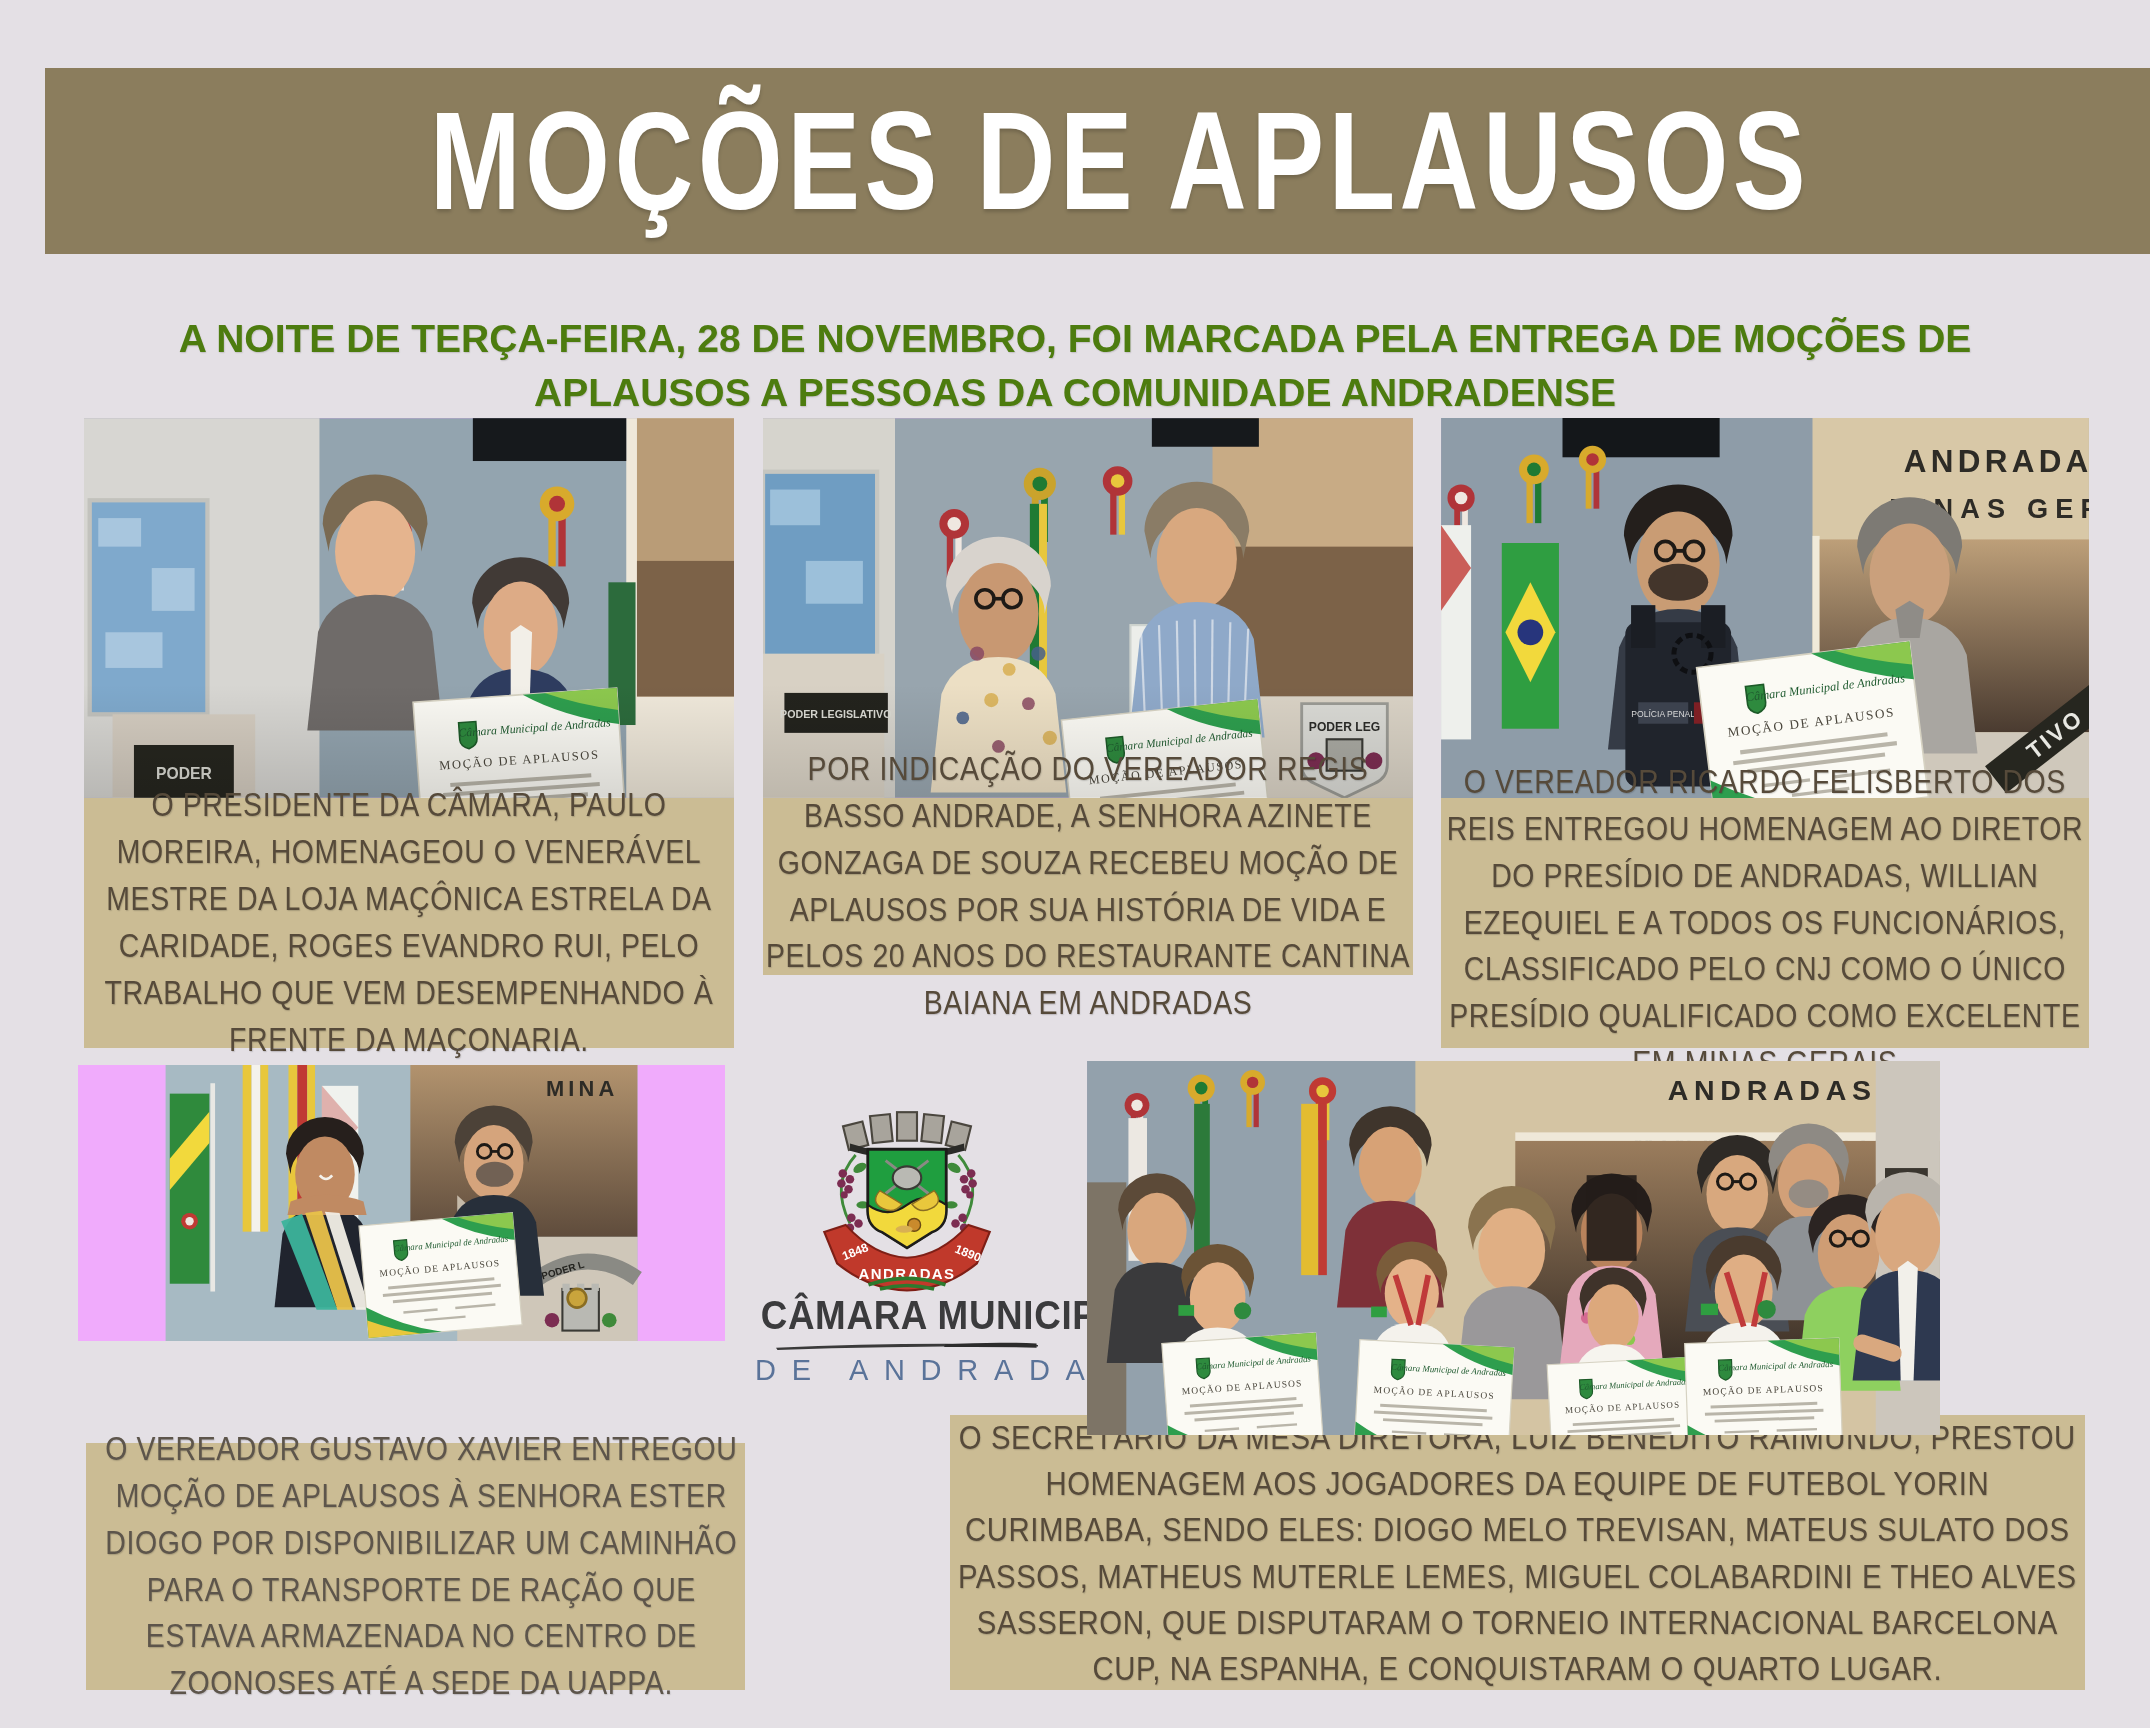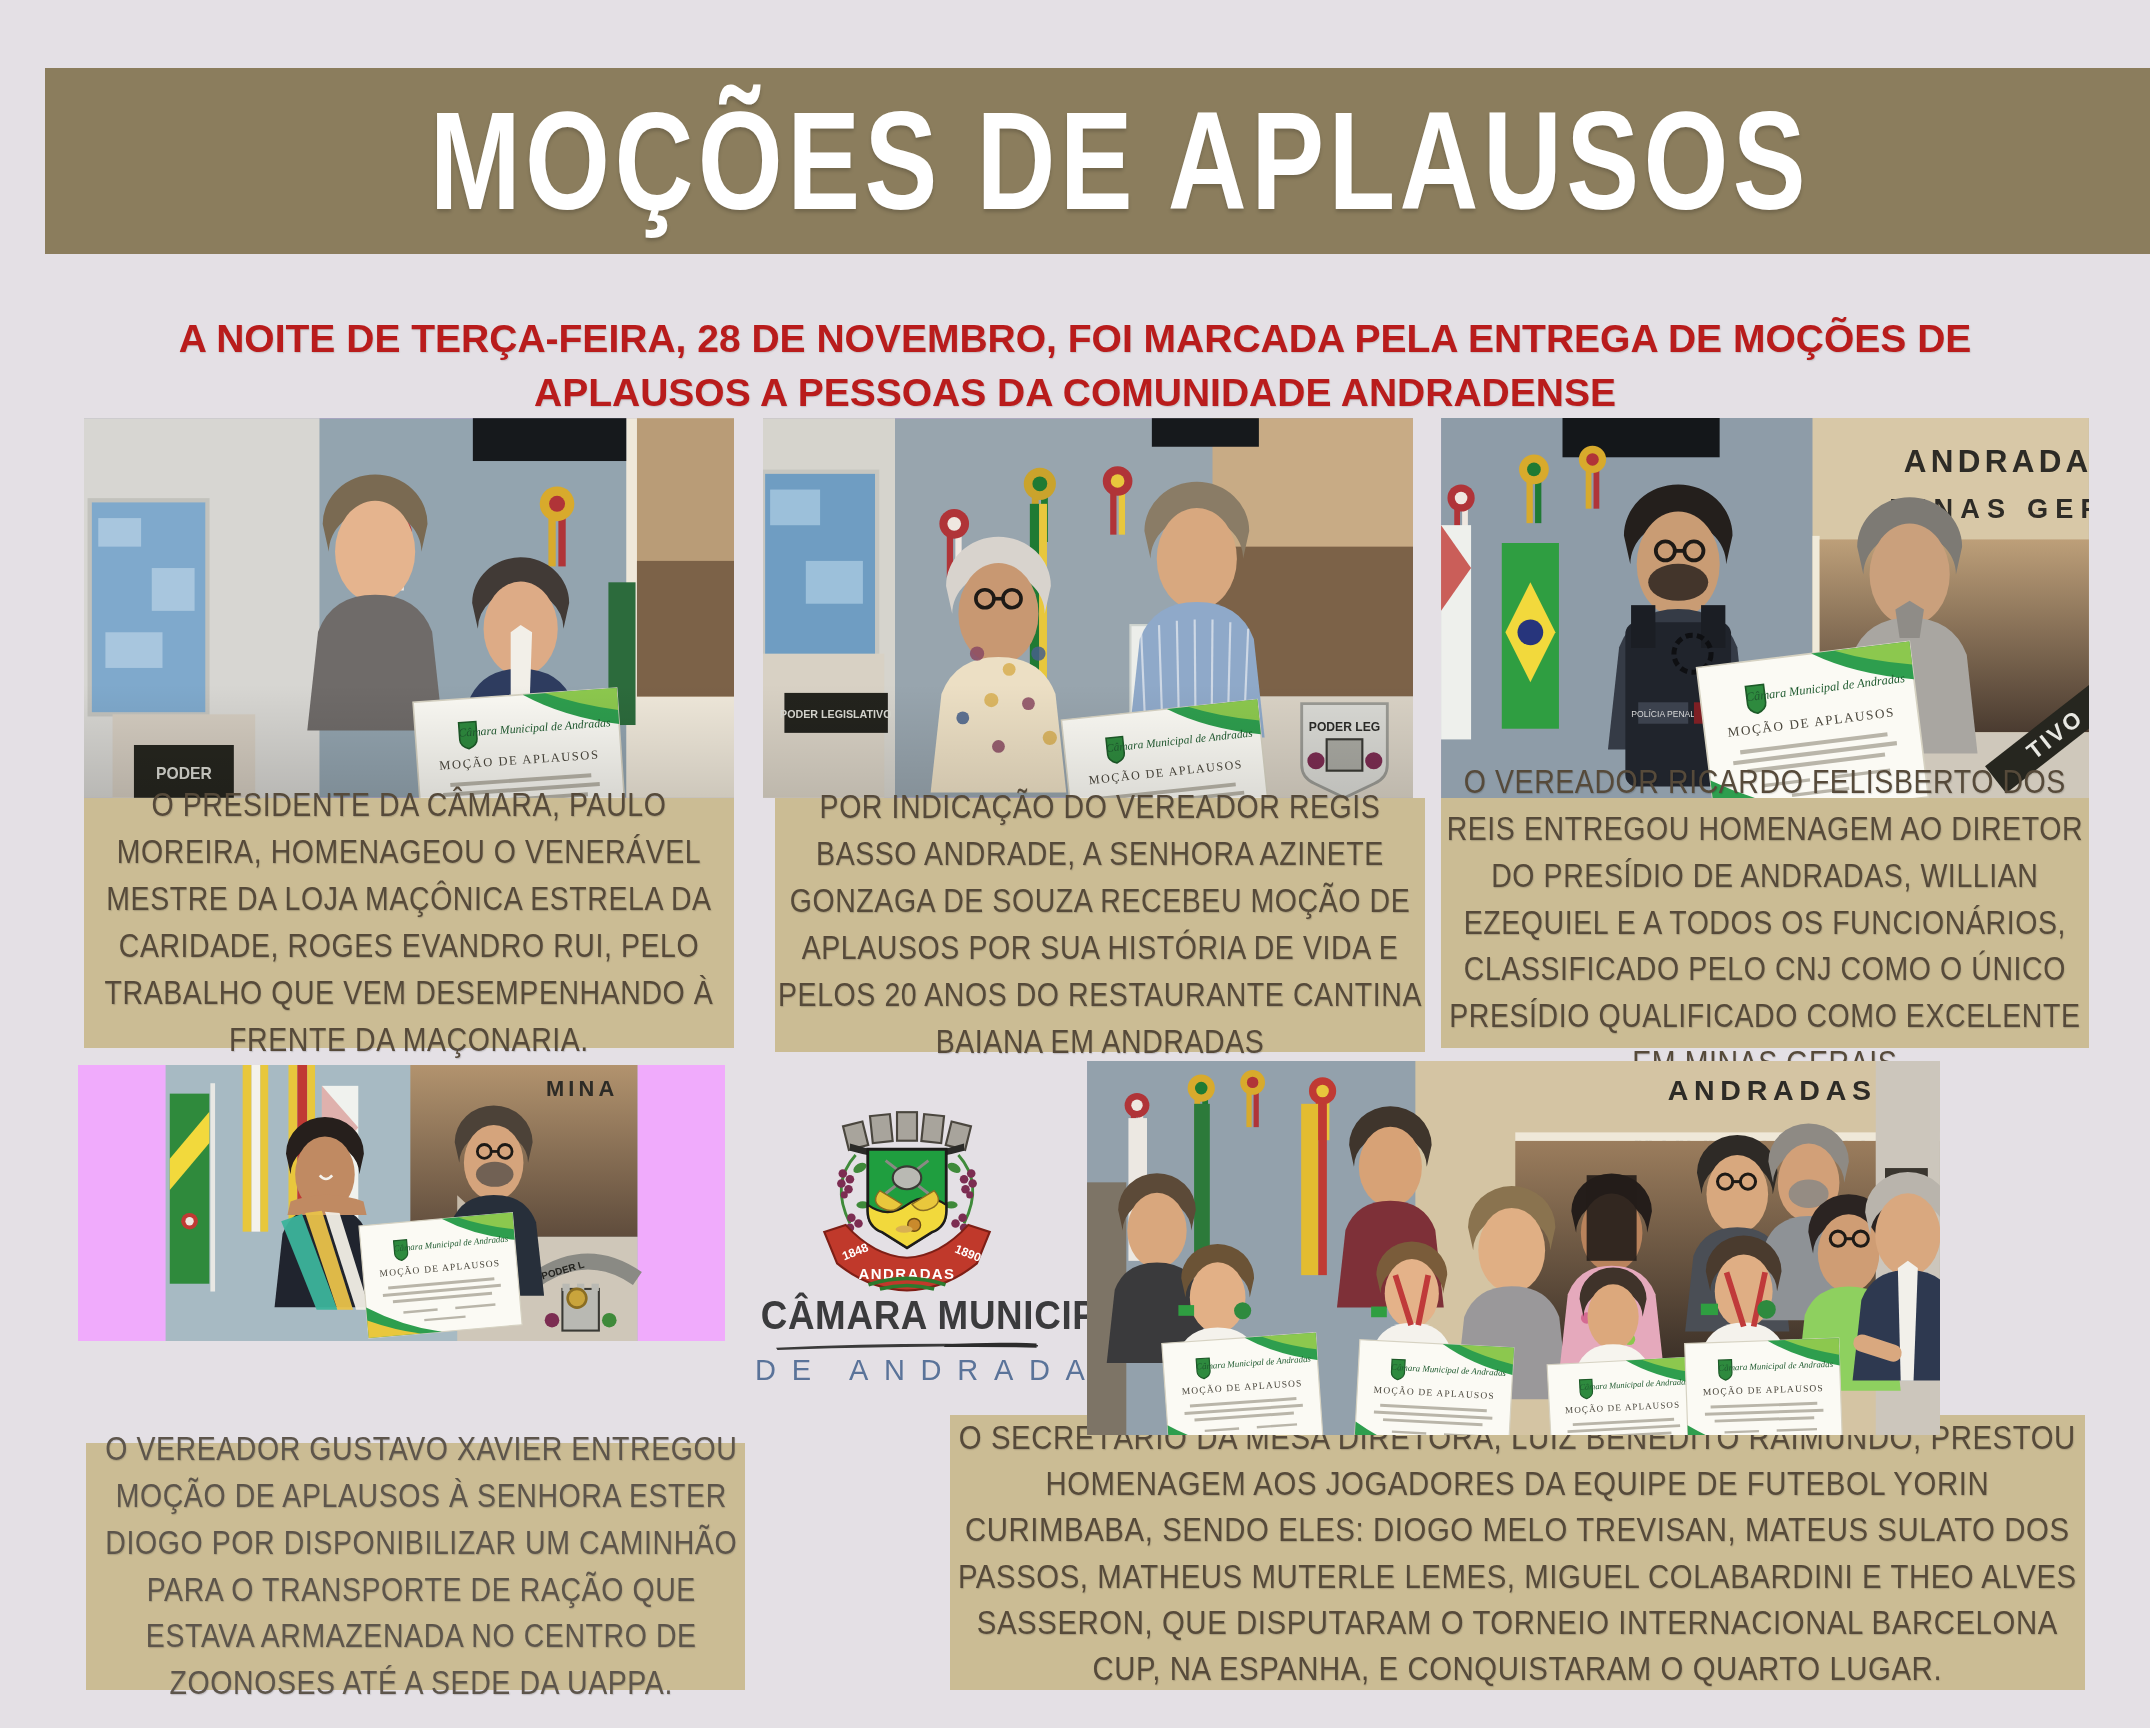--- a/index.html
+++ b/index.html
@@ -6,39 +6,39 @@
   .page{position:relative;width:2151px;height:1729px;background:#e4e0e5;
         font-family:"Liberation Sans",sans-serif;overflow:hidden;}
 
   
   .banner{position:absolute;left:45px;top:68px;width:2061px;height:186px;
           background:#8b7d5d;display:flex;align-items:center;justify-content:center;padding-left:44px;}
   .banner .title{font-size:140px;font-weight:bold;color:#ffffff;white-space:nowrap;
           letter-spacing:5.7px;transform:scaleX(0.78);text-shadow:0 2.9px 4.3px rgba(0,0,0,.18);}
 
   .subtitle{position:absolute;left:111px;top:273px;width:1928px;text-align:center;
-          font-size:39px;font-weight:bold;color:#b91c1c;line-height:1.38;
+          font-size:39px;font-weight:bold;color:#4d7c0f;line-height:1.38;
           text-shadow:0.7px 1.4px 1.4px rgba(0,0,0,.15);}
 
   
   .photo{position:absolute;overflow:hidden;background:#f0abfc;}
   .photo svg{display:block;width:100%;height:100%;}
   .ph1{left:84px;top:418px;width:650px;height:380px;}
   .ph2{left:763px;top:418px;width:650px;height:380px;}
   .ph3{left:1441px;top:418px;width:648px;height:380px;}
   .ph4{left:78px;top:1065px;width:647px;height:276px;}
   .ph5{left:1087px;top:1061px;width:853px;height:374px;z-index:3;}
 
   
   .caption{position:absolute;background:#cbbc94;color:#564a3a;
            display:flex;align-items:center;justify-content:center;text-align:center;}
   .caption .txt{flex:none;width:116%;transform:scaleX(0.862);font-size:33px;
            line-height:1.42;letter-spacing:0.7px;text-shadow:0.7px 1.4px 1.4px rgba(0,0,0,.18);}
   .cp1{left:84px;top:798px;width:650px;height:250px;}
-  .cp2{left:763px;top:798px;width:650px;height:254px;margin-left:12px;}
+  .cp2{left:763px;top:798px;width:650px;height:177px;}
   .cp3{left:1441px;top:798px;width:648px;height:250px;}
   .cp4{left:86px;top:1443px;width:647px;height:247px;padding-left:12px;}
   .cp4 .txt{color:#5d554b;}
   .cp5{left:950px;top:1415px;width:1135px;height:275px;z-index:1;}
   .cp5 .txt{font-size:34px;line-height:1.36;}
 
   
   .logo{position:absolute;left:748px;top:1105px;width:317px;height:307px;
         text-align:center;z-index:2;}
   .logo .crest{width:214px;height:187px;margin:0 auto;display:block;}

